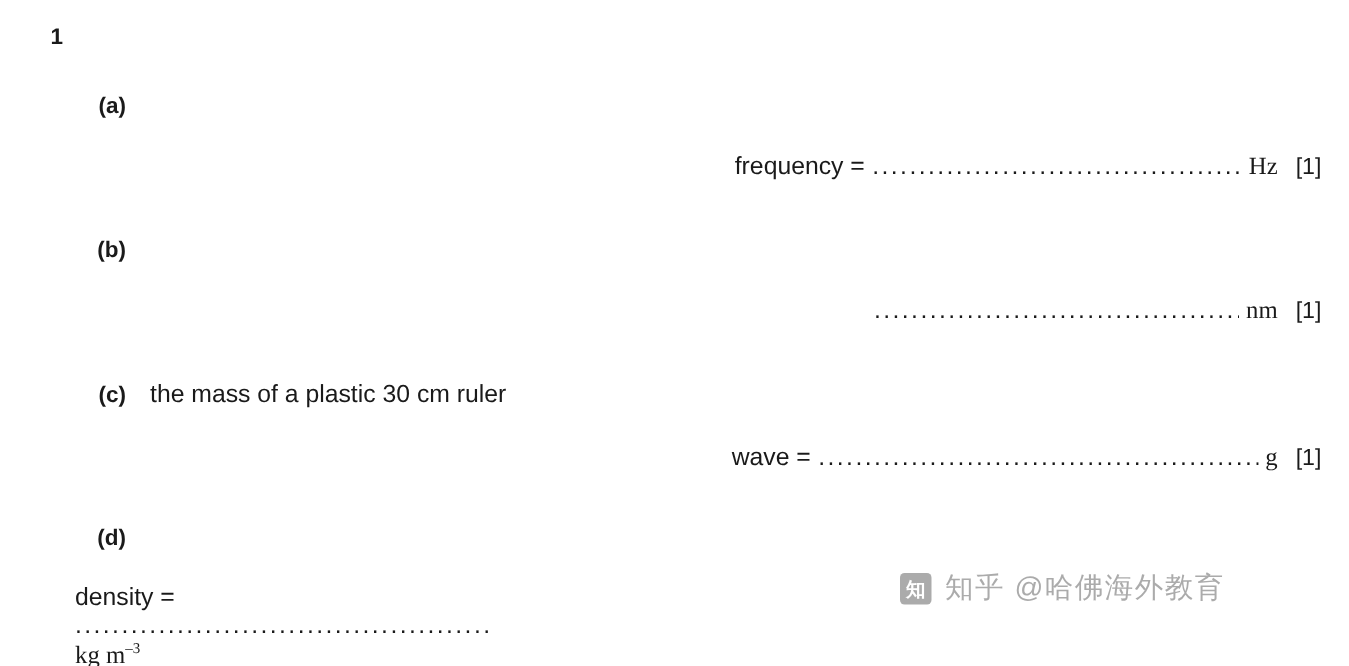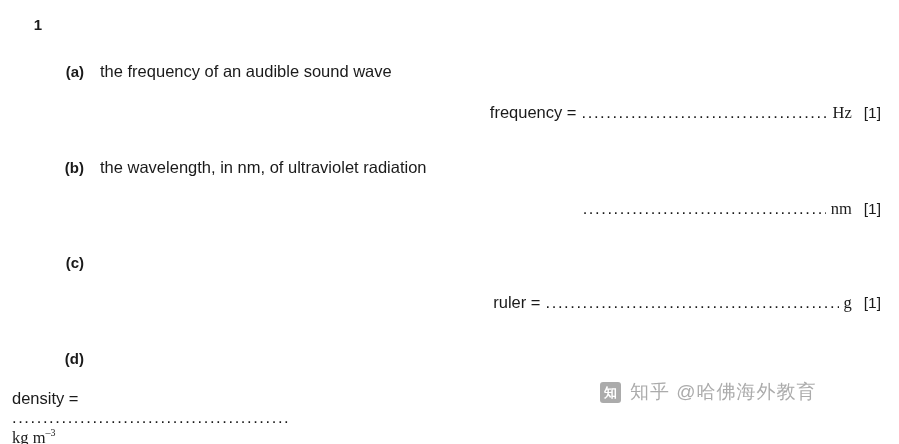--- a/index.html
+++ b/index.html
@@ -62,20 +62,21 @@
     font-size: 16.5px;
   }
 
   
   .answer-row {
     display: flex;
     align-items: baseline;
     justify-content: flex-end;
     padding-right: 18px;
     font-size: 16.5px;
+    padding-left: 38px;
   }
   .answer-label {
     white-space: nowrap;
   }
   .dots {
     display: inline-block;
     white-space: nowrap;
     overflow: hidden;
     letter-spacing: 1.6px;
     margin: 0 3px 0 5px;
@@ -137,48 +138,47 @@
 
 <div class="page">
 
   <div class="q-row">
     <div class="q-number">1</div>
   </div>
 
   <div class="part" style="top: 62px;">
     <div class="part-head">
       <div class="part-label">(a)</div>
-      <div class="part-text">the frequency of an audible sound wave</div>
     </div>
     <div class="answer-row" style="margin-top: 22px;">
       <span class="answer-label">frequency =</span>
       <span class="dots dots-a">..............................................</span>
       <span class="unit">Hz</span>
       <span class="marks">[1]</span>
     </div>
   </div>
 
   <div class="part" style="top: 158px;">
     <div class="part-head">
       <div class="part-label">(b)</div>
-      <div class="part-text">the wavelength, in nm, of ultraviolet radiation</div>
     </div>
     <div class="answer-row" style="margin-top: 22px;">
       <span class="dots dots-b">..........................................</span>
       <span class="unit">nm</span>
       <span class="marks">[1]</span>
     </div>
   </div>
 
   <div class="part" style="top: 254px;">
     <div class="part-head">
       <div class="part-label">(c)</div>
+      <div class="part-text">the mass of a plastic 30 cm ruler</div>
     </div>
     <div class="answer-row" style="margin-top: 22px;">
-      <span class="answer-label">ruler =</span>
+      <span class="answer-label">wave =</span>
       <span class="dots dots-c">......................................................</span>
       <span class="unit">g</span>
       <span class="marks">[1]</span>
     </div>
   </div>
 
   <div class="part" style="top: 350px;">
     <div class="part-head">
       <div class="part-label">(d)</div>
     </div>

